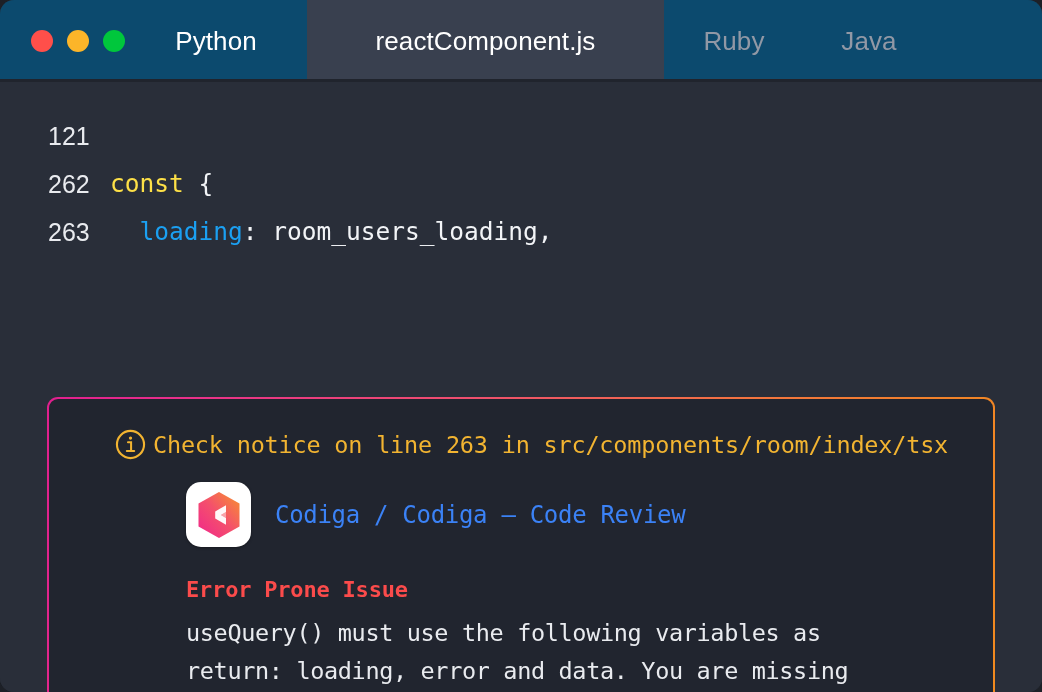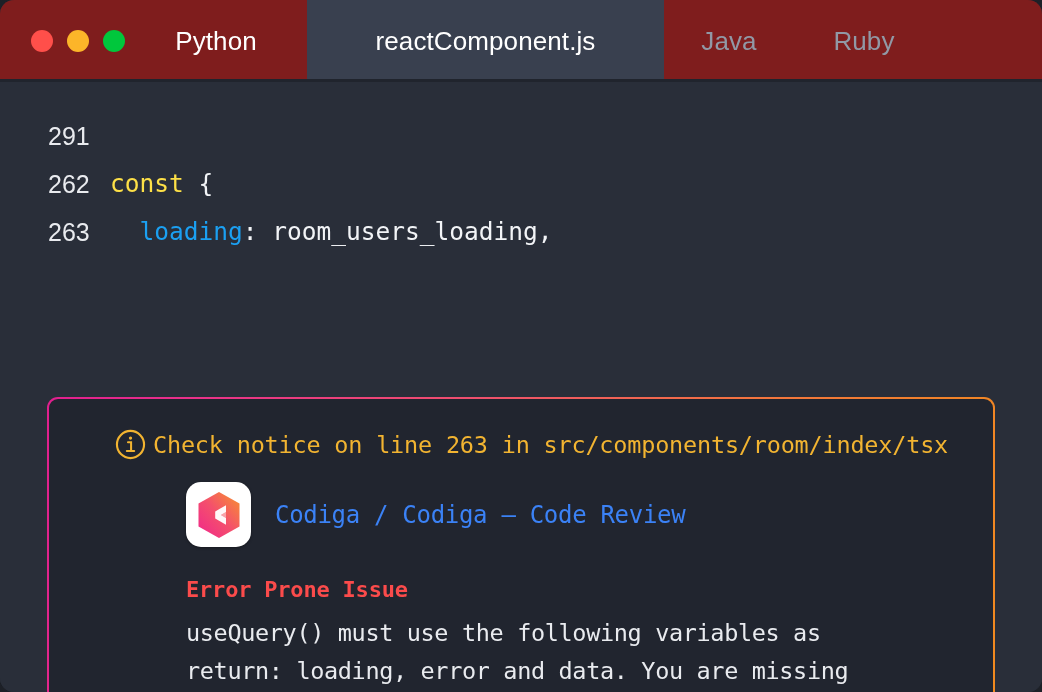--- a/index.html
+++ b/index.html
@@ -23,21 +23,21 @@
     height: 692px;
     border-radius: 14px;
     background: #292e39;
     overflow: hidden;
   }
 
   
   .tabbar {
     position: relative;
     height: 82px;
-    background: #7f1d1d;
+    background: #0c4a6e;
     display: flex;
     align-items: stretch;
   }
 
   .traffic {
     display: flex;
     align-items: center;
     gap: 14px;
     padding: 0 0 0 31px;
   }
@@ -210,33 +210,33 @@
 
     <div class="traffic">
       <span class="dot close"></span>
       <span class="dot min"></span>
       <span class="dot max"></span>
     </div>
 
     <div class="tabs">
       <div class="tab t-python">Python</div>
       <div class="tab t-active">reactComponent.js</div>
+      <div class="tab t-ruby">Ruby</div>
       <div class="tab t-java">Java</div>
-      <div class="tab t-ruby">Ruby</div>
     </div>
 
     <div class="tabbar-underline"></div>
   </div>
 
   <div class="editor">
 
     <div class="code">
 
       <div class="line">
-        <span class="gutter">291</span>
+        <span class="gutter">121</span>
         <span class="src"></span>
       </div>
 
       <div class="line">
         <span class="gutter">262</span>
         <span class="src"><span class="tok-kw">const</span><span class="tok-punct"> {</span></span>
       </div>
 
       <div class="line">
         <span class="gutter">263</span>

